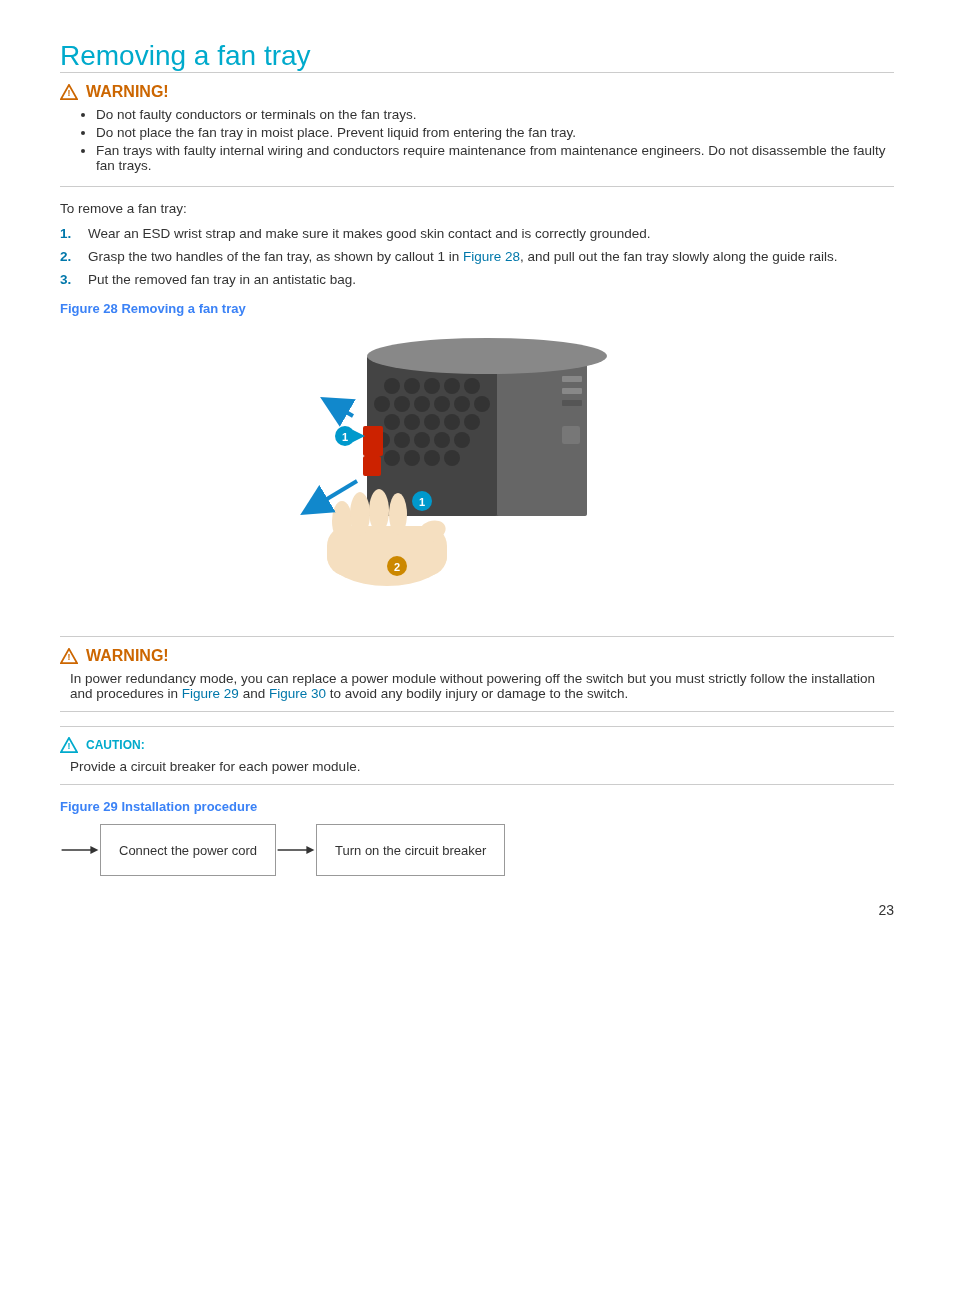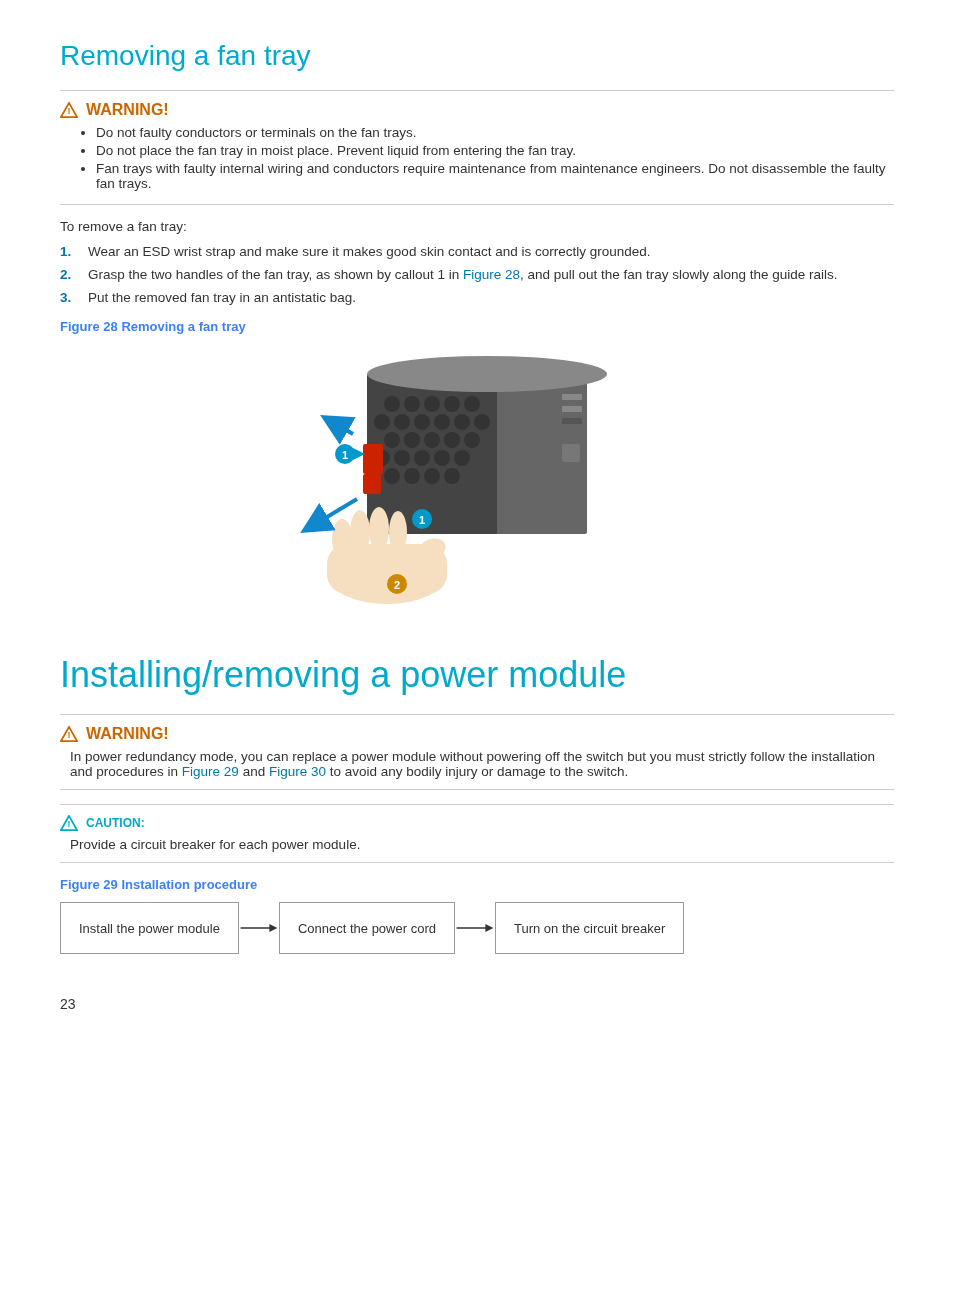--- a/index.html
+++ b/index.html
@@ -9,21 +9,20 @@
       color: #333;
       background: #fff;
       width: 954px;
       min-height: 1294px;
       padding: 40px 60px;
     }
     h1.section-title {
       color: #00aacc;
       font-size: 28px;
       font-weight: 300;
-      margin-bottom: 18px;
     }
     h2.section-title {
       color: #00aacc;
       font-size: 36px;
       font-weight: 300;
       margin-bottom: 18px;
     }
     .warning-box {
       border-top: 1px solid #ccc;
       border-bottom: 1px solid #ccc;
@@ -120,22 +119,22 @@
     }
     .arrow-right {
       display: flex;
       align-items: center;
     }
     .arrow-right svg {
       width: 40px;
       height: 20px;
     }
     .page-num {
-      text-align: left;
-      margin-top: 42px;
+      text-align: right;
+      margin-top: 26px;
       font-size: 14px;
       color: #333;
     }
     .inline-link {
       color: #0077aa;
       text-decoration: none;
     }
     .section-divider {
       margin-bottom: 30px;
     }
@@ -260,21 +259,20 @@
 
       <circle cx="130" cy="240" r="10" fill="#cc8800"></circle>
       <text x="130" y="245" text-anchor="middle" font-size="11" fill="white" font-weight="bold">2</text>
 
       <line x1="86" y1="90" x2="60" y2="75" stroke="#1188cc" stroke-width="4" marker-end="url(#arrowBlue)"></line>
     </svg>
   </div>
 </div>
 
 <div>
-  <h2 class="section-title">Installing/removing a power module</h2>
 
   <div class="warning-box">
     <div class="warning-header">
       <svg class="triangle-icon" viewBox="0 0 20 18">
         <polygon points="10,1 19,17 1,17" fill="none" stroke="#cc6600" stroke-width="2"></polygon>
         <text x="10" y="14" text-anchor="middle" font-size="10" fill="#cc6600" font-weight="bold">!</text>
       </svg>
       <span class="warning-label">WARNING!</span>
     </div>
     <p>
@@ -289,23 +287,20 @@
         <text x="10" y="14" text-anchor="middle" font-size="10" fill="#00aacc" font-weight="bold">!</text>
       </svg>
       <span class="caution-label">CAUTION:</span>
     </div>
     <p>Provide a circuit breaker for each power module.</p>
   </div>
 
   <div class="figure-label">Figure 29 Installation procedure</div>
 
   <div class="install-procedure">
-    <div class="proc-box">
-      <span>Install the power module</span>
-    </div>
     <div class="arrow-right">
       <svg viewBox="0 0 50 20" width="50" height="20">
         <line x1="2" y1="10" x2="42" y2="10" stroke="#333" stroke-width="2"></line>
         <polygon points="38,5 48,10 38,15" fill="#333"></polygon>
       </svg>
     </div>
     <div class="proc-box">
       <span>Connect the power cord</span>
     </div>
     <div class="arrow-right">

